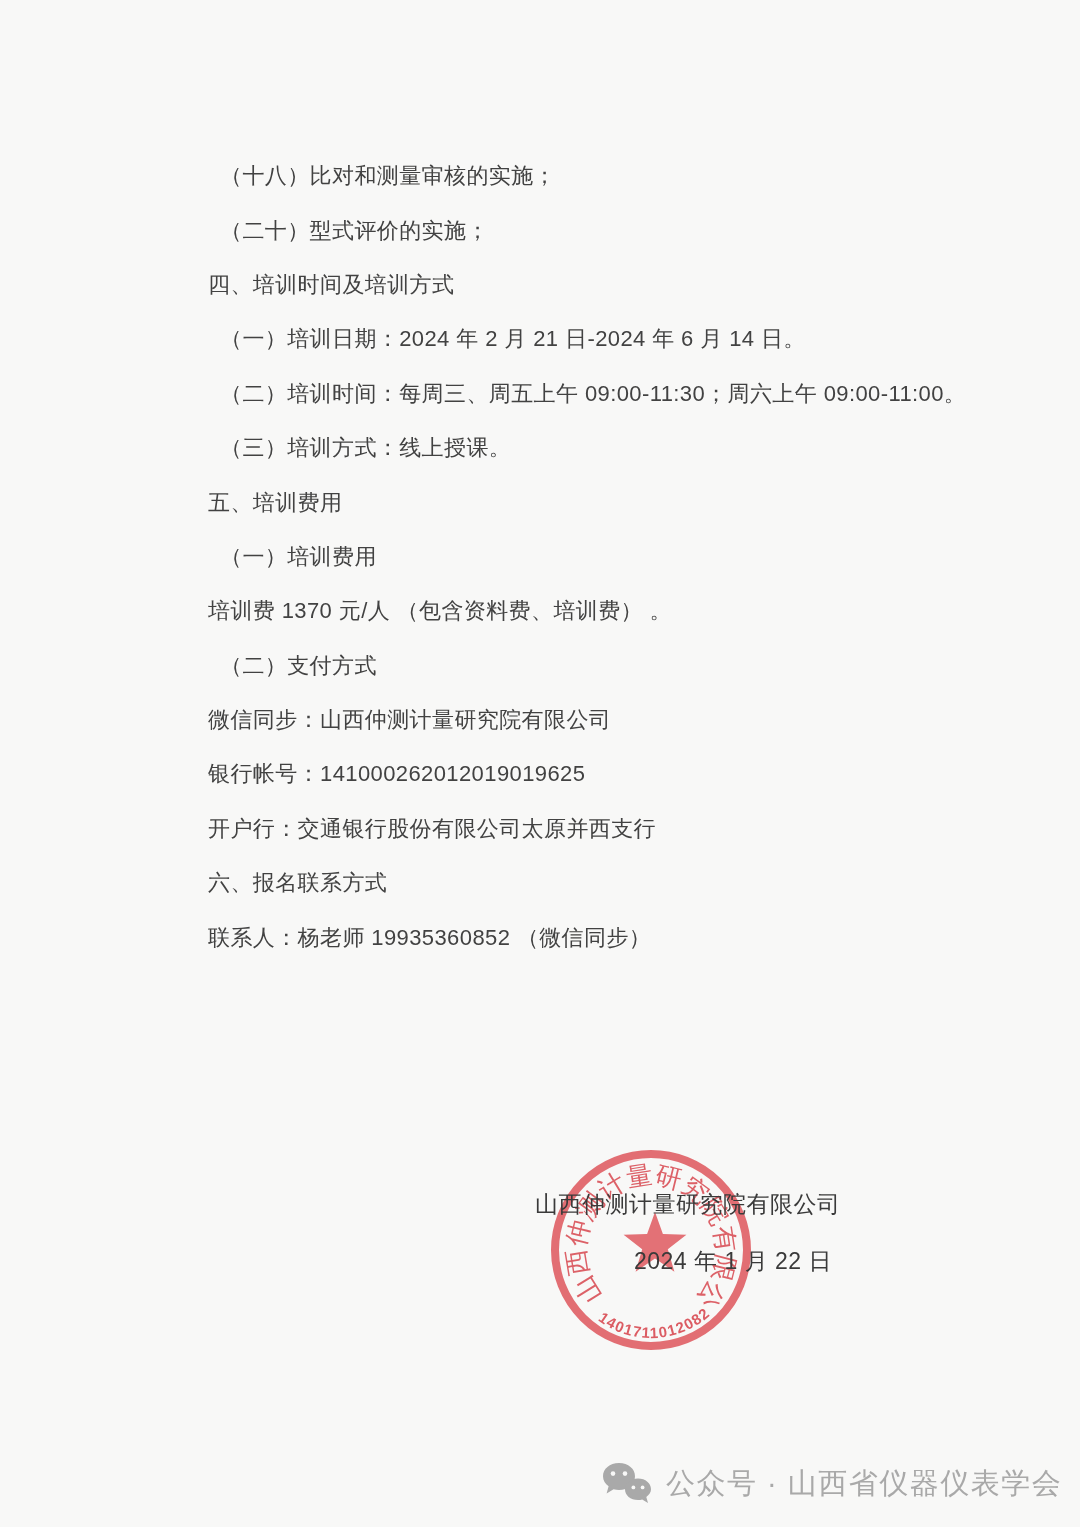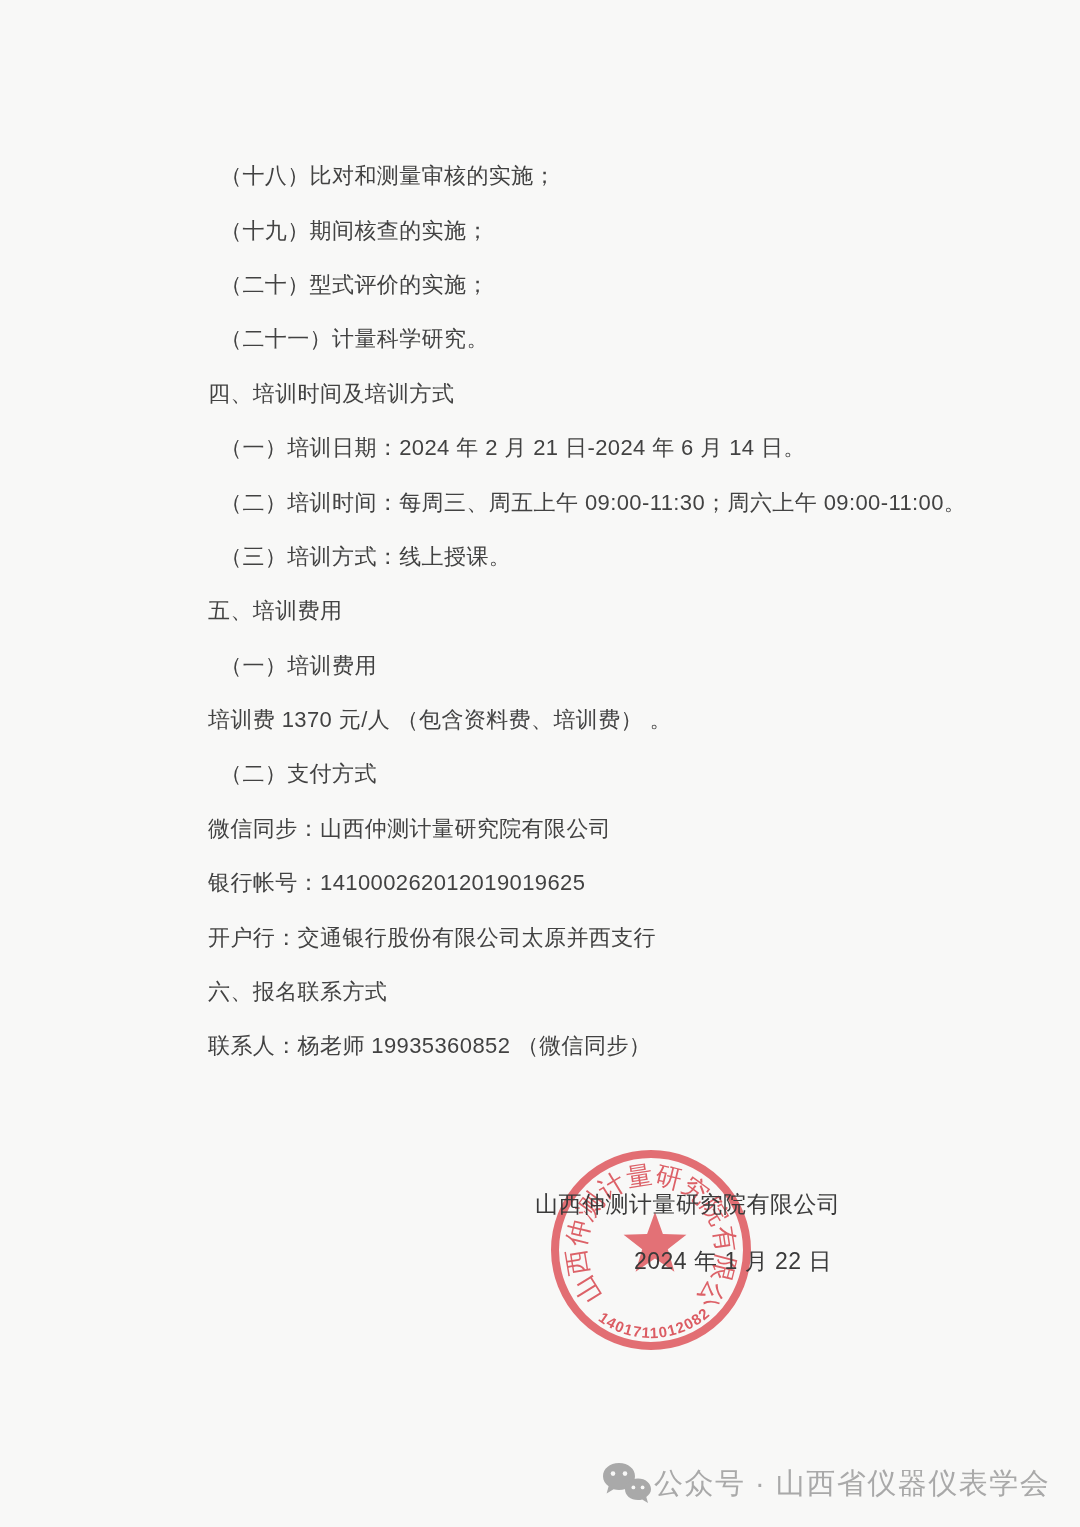--- a/index.html
+++ b/index.html
@@ -34,37 +34,35 @@
     fill:#d8474f;opacity:0.85;font-size:26px;
     font-family:"Liberation Sans","DejaVu Sans",sans-serif;
   }
   .seal .serial{
     fill:#d8474f;opacity:0.88;font-size:15px;letter-spacing:1.2px;font-weight:bold;
     font-family:"Liberation Sans","DejaVu Sans",sans-serif;
   }
   
   .footer{
     position:absolute;left:600px;top:1461px;height:46px;
-    display:flex;align-items:center;gap:2px;color:#a9a9a9;
+    display:flex;align-items:center;gap:14px;color:#a9a9a9;
   }
   .footer .ft-text{font-size:29px;letter-spacing:1.5px;white-space:nowrap;}
   .wechat{width:52px;height:46px;display:block;}
   .wechat .bubble{fill:#a9a9a9;}
   .wechat .eye{fill:#f8f8f7;}
 </style>
 </head>
 <body>
 
 <div class="page">
 
   <div class="doc-body">
     <div class="line indent">（十八）比对和测量审核的实施；</div>
-    <div class="line indent">（十九）期间核查的实施；</div>
     <div class="line indent">（二十）型式评价的实施；</div>
-    <div class="line indent">（二十一）计量科学研究。</div>
     <div class="line">四、培训时间及培训方式</div>
     <div class="line indent">（一）培训日期：2024 年 2 月 21 日-2024 年 6 月 14 日。</div>
     <div class="line indent">（二）培训时间：每周三、周五上午 09:00-11:30；周六上午 09:00-11:00。</div>
     <div class="line indent">（三）培训方式：线上授课。</div>
     <div class="line">五、培训费用</div>
     <div class="line indent">（一）培训费用</div>
     <div class="line">培训费 1370 元/人 （包含资料费、培训费） 。</div>
     <div class="line indent">（二）支付方式</div>
     <div class="line">微信同步：山西仲测计量研究院有限公司</div>
     <div class="line">银行帐号：141000262012019019625</div>

